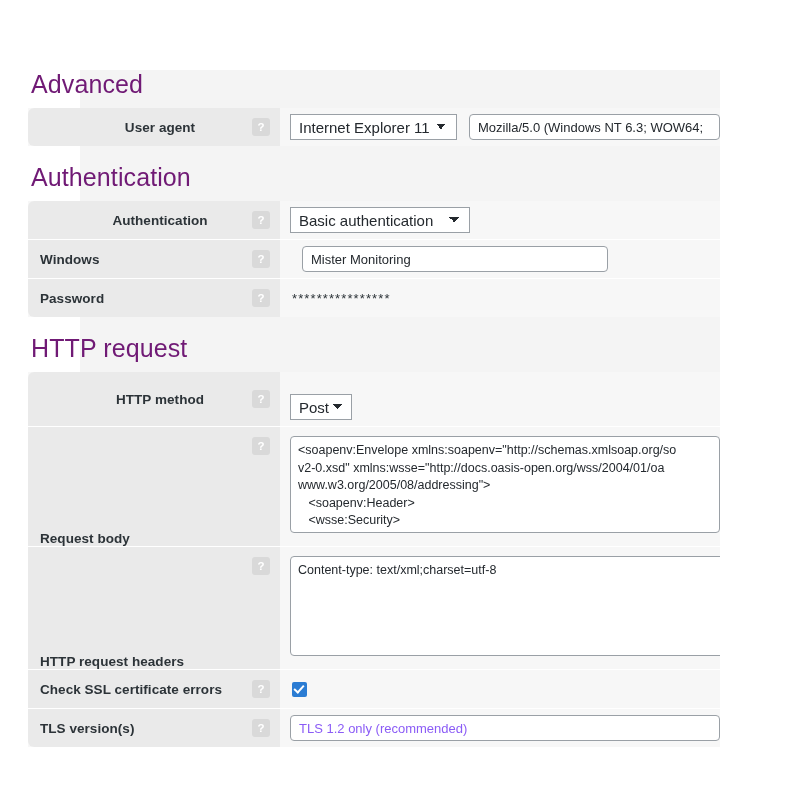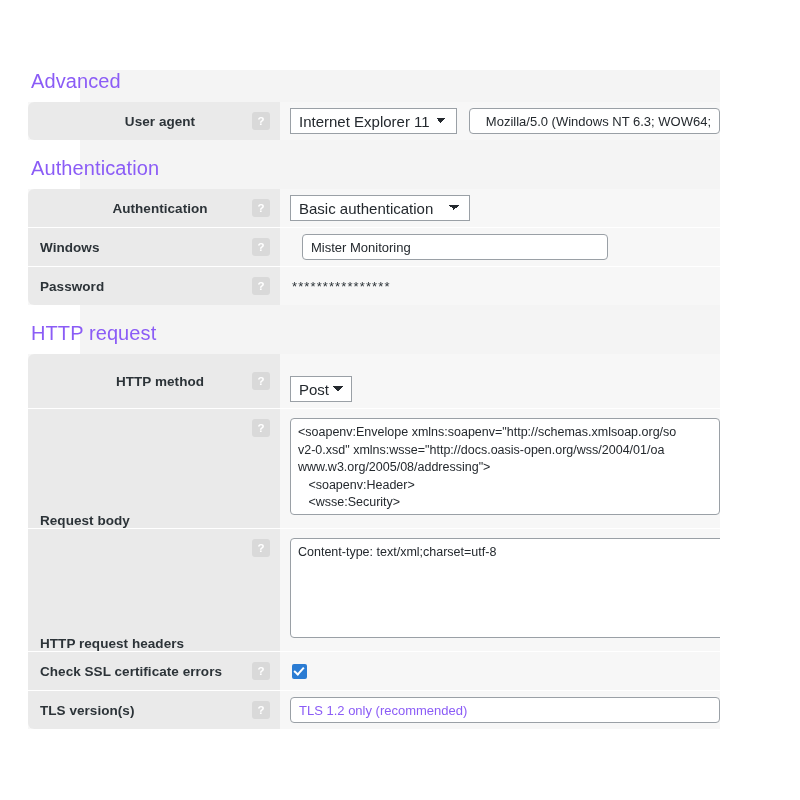--- a/index.html
+++ b/index.html
@@ -33,23 +33,23 @@
 
   .form-area {
     position: absolute;
     left: 0;
     top: 0;
     width: 800px;
   }
 
   
   .section-title {
-    font-size: 20px;
+    font-size: 25px;
     font-weight: 400;
-    color: #8b5cf6;
+    color: #701a75;
     margin: 0;
     padding: 0 0 9px 31px;
     letter-spacing: 0.1px;
   }
   .section-block { position: relative; }
   .section-block + .section-block { margin-top: 17px; }
 
   
   .rows {
     position: relative;
@@ -154,21 +154,21 @@
     font-size: 13px;
     color: #24292e;
     background: #ffffff;
     border: 1px solid #9aa0a6;
     border-radius: 4px;
     height: 26px;
     padding: 0 8px;
     box-sizing: border-box;
     outline: none;
   }
-  input.ua-text  { width: 430px; margin-left: 12px; text-align: right; }
+  input.ua-text  { width: 430px; margin-left: 12px; }
   input.username { width: 306px; margin-left: 12px; }
   input.tls      { width: 440px; color: #8b5cf6; }
 
   .password-mask {
     font-family: "Liberation Sans", sans-serif;
     font-size: 13px;
     color: #2c3338;
     letter-spacing: 1.1px;
     padding-left: 2px;
     user-select: none;

